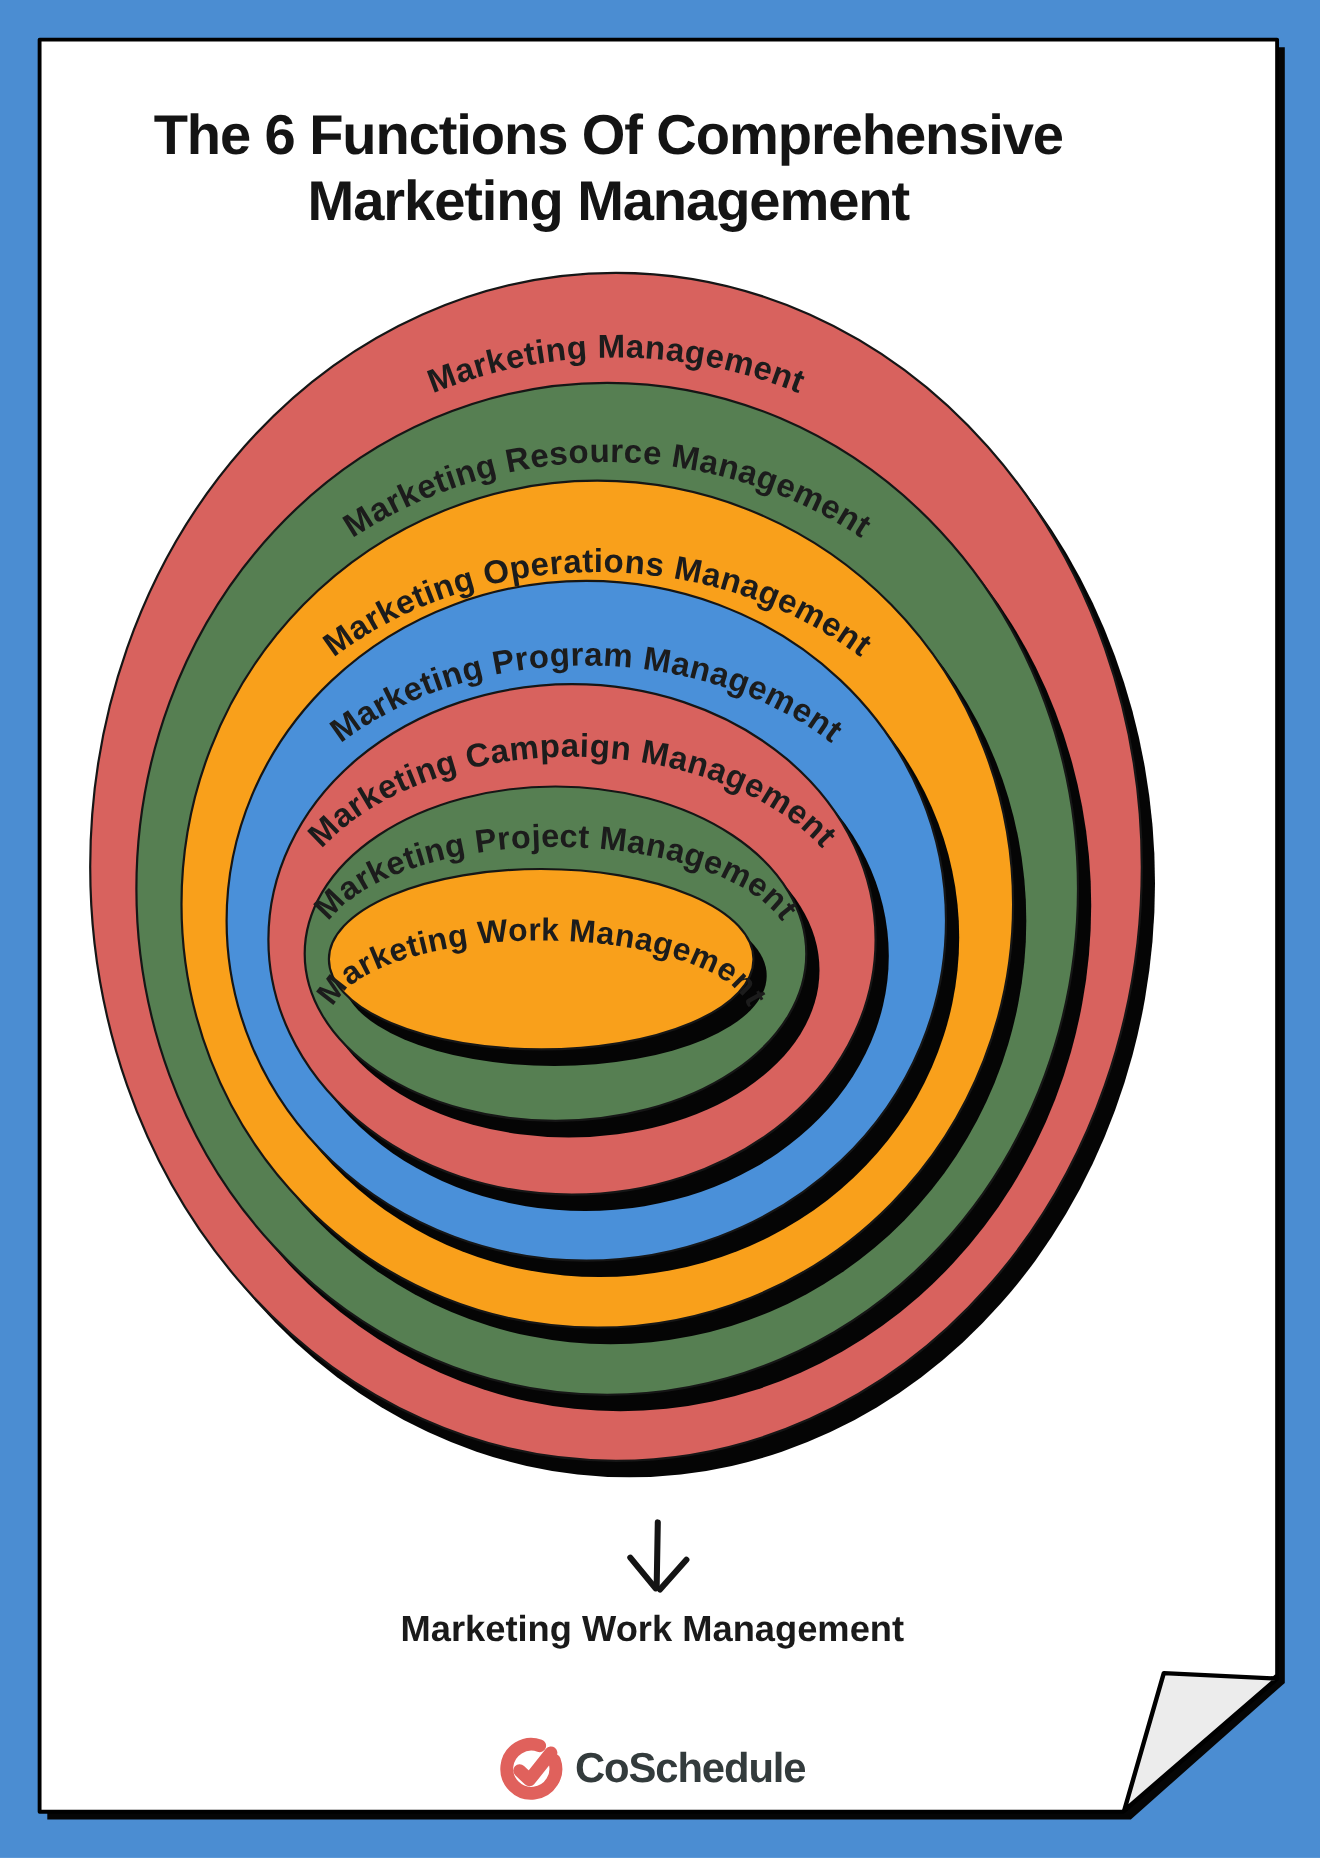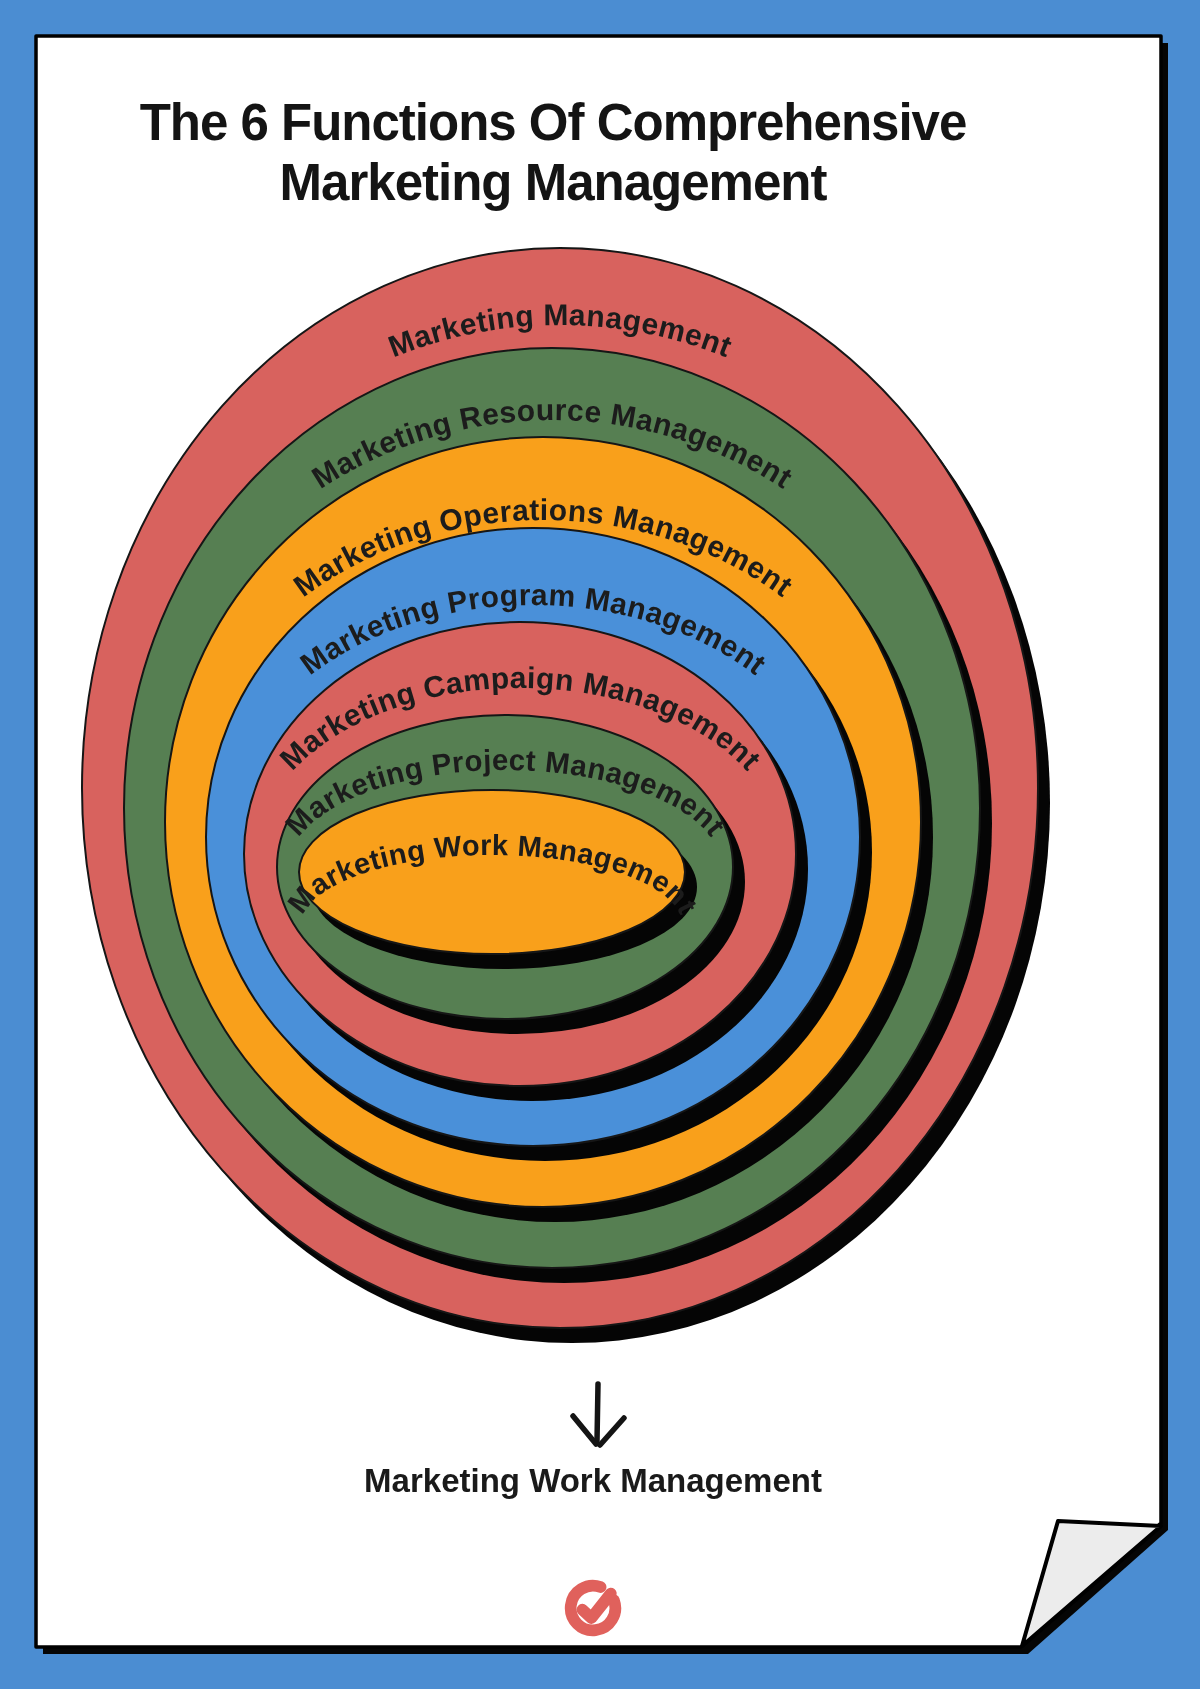--- a/index.html
+++ b/index.html
@@ -95,15 +95,16 @@
 
   <div class="overlay footer-label">Marketing Work Management</div>
 
   <div class="overlay logo-row">
     <svg width="58" height="58" viewBox="0 0 52 52">
       <g fill="none" stroke-linecap="round" stroke-linejoin="round" stroke-width="10.5">
         <path d="M 44.8 19.2 A 20 20 0 1 1 32.8 7.2" stroke="#e0615c"></path>
         <path d="M 16.5 27.5 L 24.5 35 L 42 13" stroke="#e0615c"></path>
       </g>
     </svg>
+    <span class="logo-text">CoSchedule</span>
   </div>
 
 </div>
 
 </body></html>

